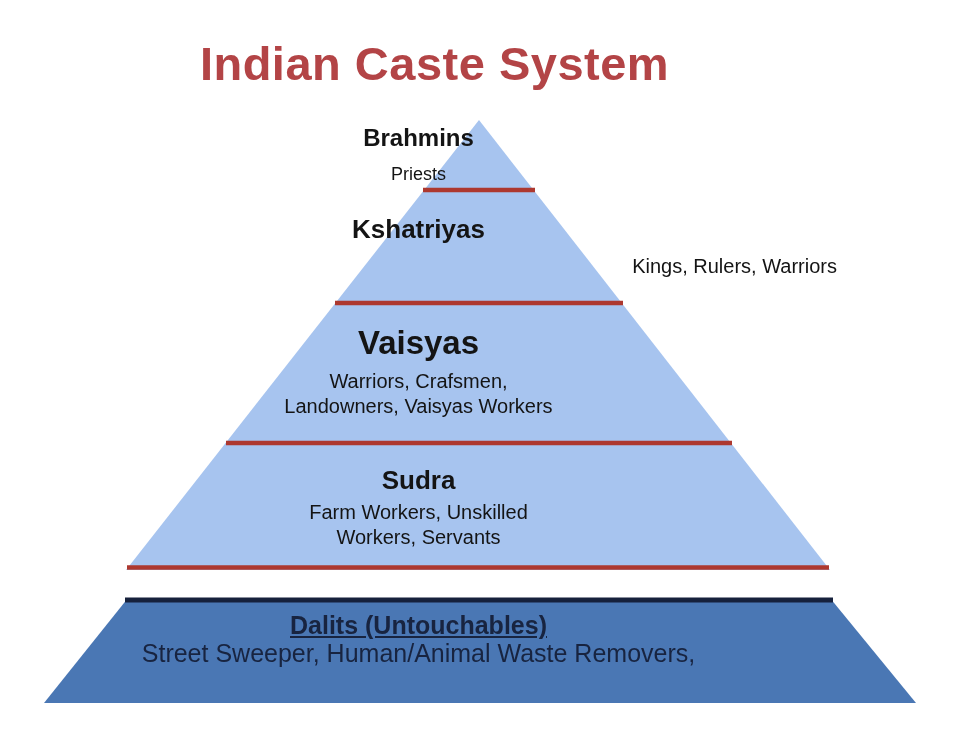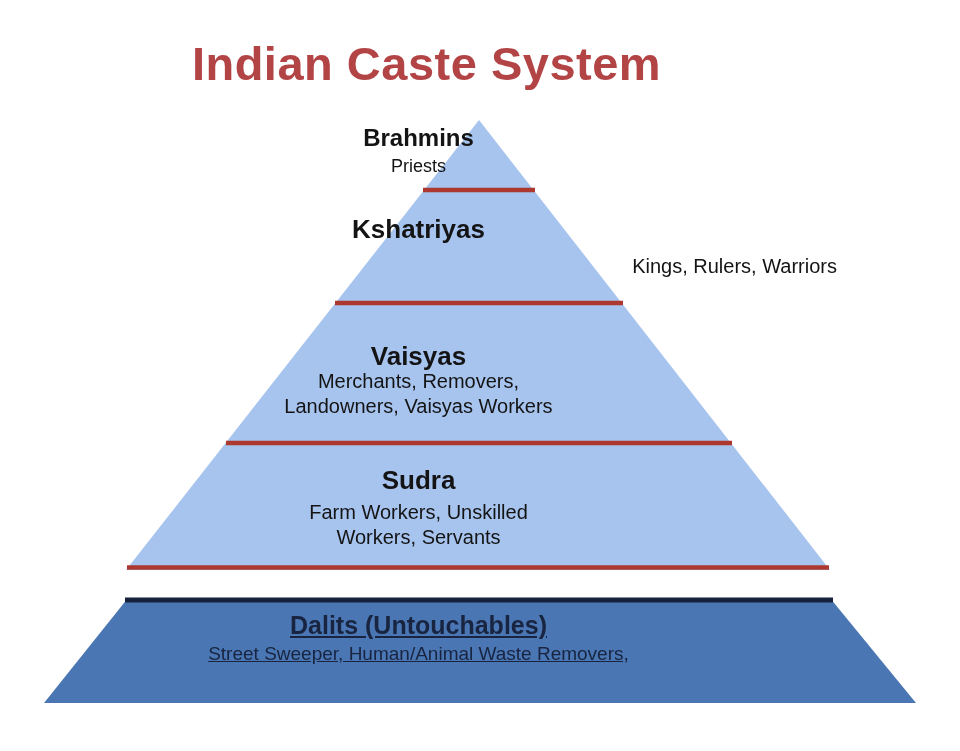--- a/index.html
+++ b/index.html
@@ -24,50 +24,50 @@
     display: block;
   }
   .pyr          { fill: var(--pyramid_blue); }
   .divider      { stroke: var(--divider_red); stroke-width: 4.5; }
   .dalits-shape { fill: var(--dalits_blue); }
   .dalits-border{ stroke: var(--dalits_navy); stroke-width: 5; }
 
   .page-title {
     position: absolute;
     top: 36px;
-    left: 0;
+    left: 8px;
     width: 853px;
     margin: 0;
     text-align: center;
     font-size: 47px;
     font-weight: 700;
     line-height: 56px;
     color: var(--title_red);
     letter-spacing: 0.5px;
   }
   .label {
     position: absolute;
     left: 0;
     width: 837px;
     text-align: center;
     color: var(--text_dark);
   }
   .label .line { display: block; }
   .name { font-weight: 700; }
 
   .lv1-name { top: 124px; font-size: 24px; line-height: 28px; }
-  .lv1-sub  { top: 154px; font-size: 18px; line-height: 24px; }
+  .lv1-sub  { top: 162px; font-size: 18px; line-height: 24px; }
   .lv2-name { top: 213px; font-size: 26px; line-height: 32px; text-align: center; }
   .lv2-sub  { top: 253px; font-size: 20px; line-height: 26px; text-align: right; }
-  .lv3-name { top: 340px; font-size: 26px; line-height: 32px; }
+  .lv3-name { top: 327px; font-size: 33px; line-height: 32px; }
   .lv3-sub  { top: 369px; font-size: 20px; line-height: 25px; }
   .lv4-name { top: 464px; font-size: 26px; line-height: 32px; }
   .lv4-sub  { top: 500px; font-size: 20px; line-height: 25px; }
   .lv5-name { top: 610px; font-size: 25px; line-height: 30px; color: var(--dalits_text); text-decoration: underline; }
-  .lv5-sub  { top: 641px; font-size: 19px; line-height: 25px; color: var(--dalits_text); text-decoration: underline; }
+  .lv5-sub  { top: 641px; font-size: 25px; line-height: 25px; color: var(--dalits_text); }
 </style>
 </head>
 <body>
 
 <div class="canvas">
 
   <h1 class="page-title">Indian Caste System</h1>
 
   <svg class="shapes" viewBox="0 0 960 751" aria-hidden="true">
 
@@ -87,21 +87,21 @@
     <span class="line">Priests</span>
   </div>
 
   <div class="label name lv2-name">Kshatriyas</div>
   <div class="label lv2-sub">
     <span class="line">Kings, Rulers, Warriors</span>
   </div>
 
   <div class="label name lv3-name">Vaisyas</div>
   <div class="label lv3-sub">
-    <span class="line">Merchants, Removers,</span>
+    <span class="line">Warriors, Crafsmen,</span>
     <span class="line">Landowners, Vaisyas Workers</span>
   </div>
 
   <div class="label lv4-sub">
     <span class="line">Farm Workers, Unskilled</span>
     <span class="line">Workers, Servants</span>
   </div>
   <div class="label name lv4-name">Sudra</div>
 
   <div class="label name lv5-name">Dalits (Untouchables)</div>

